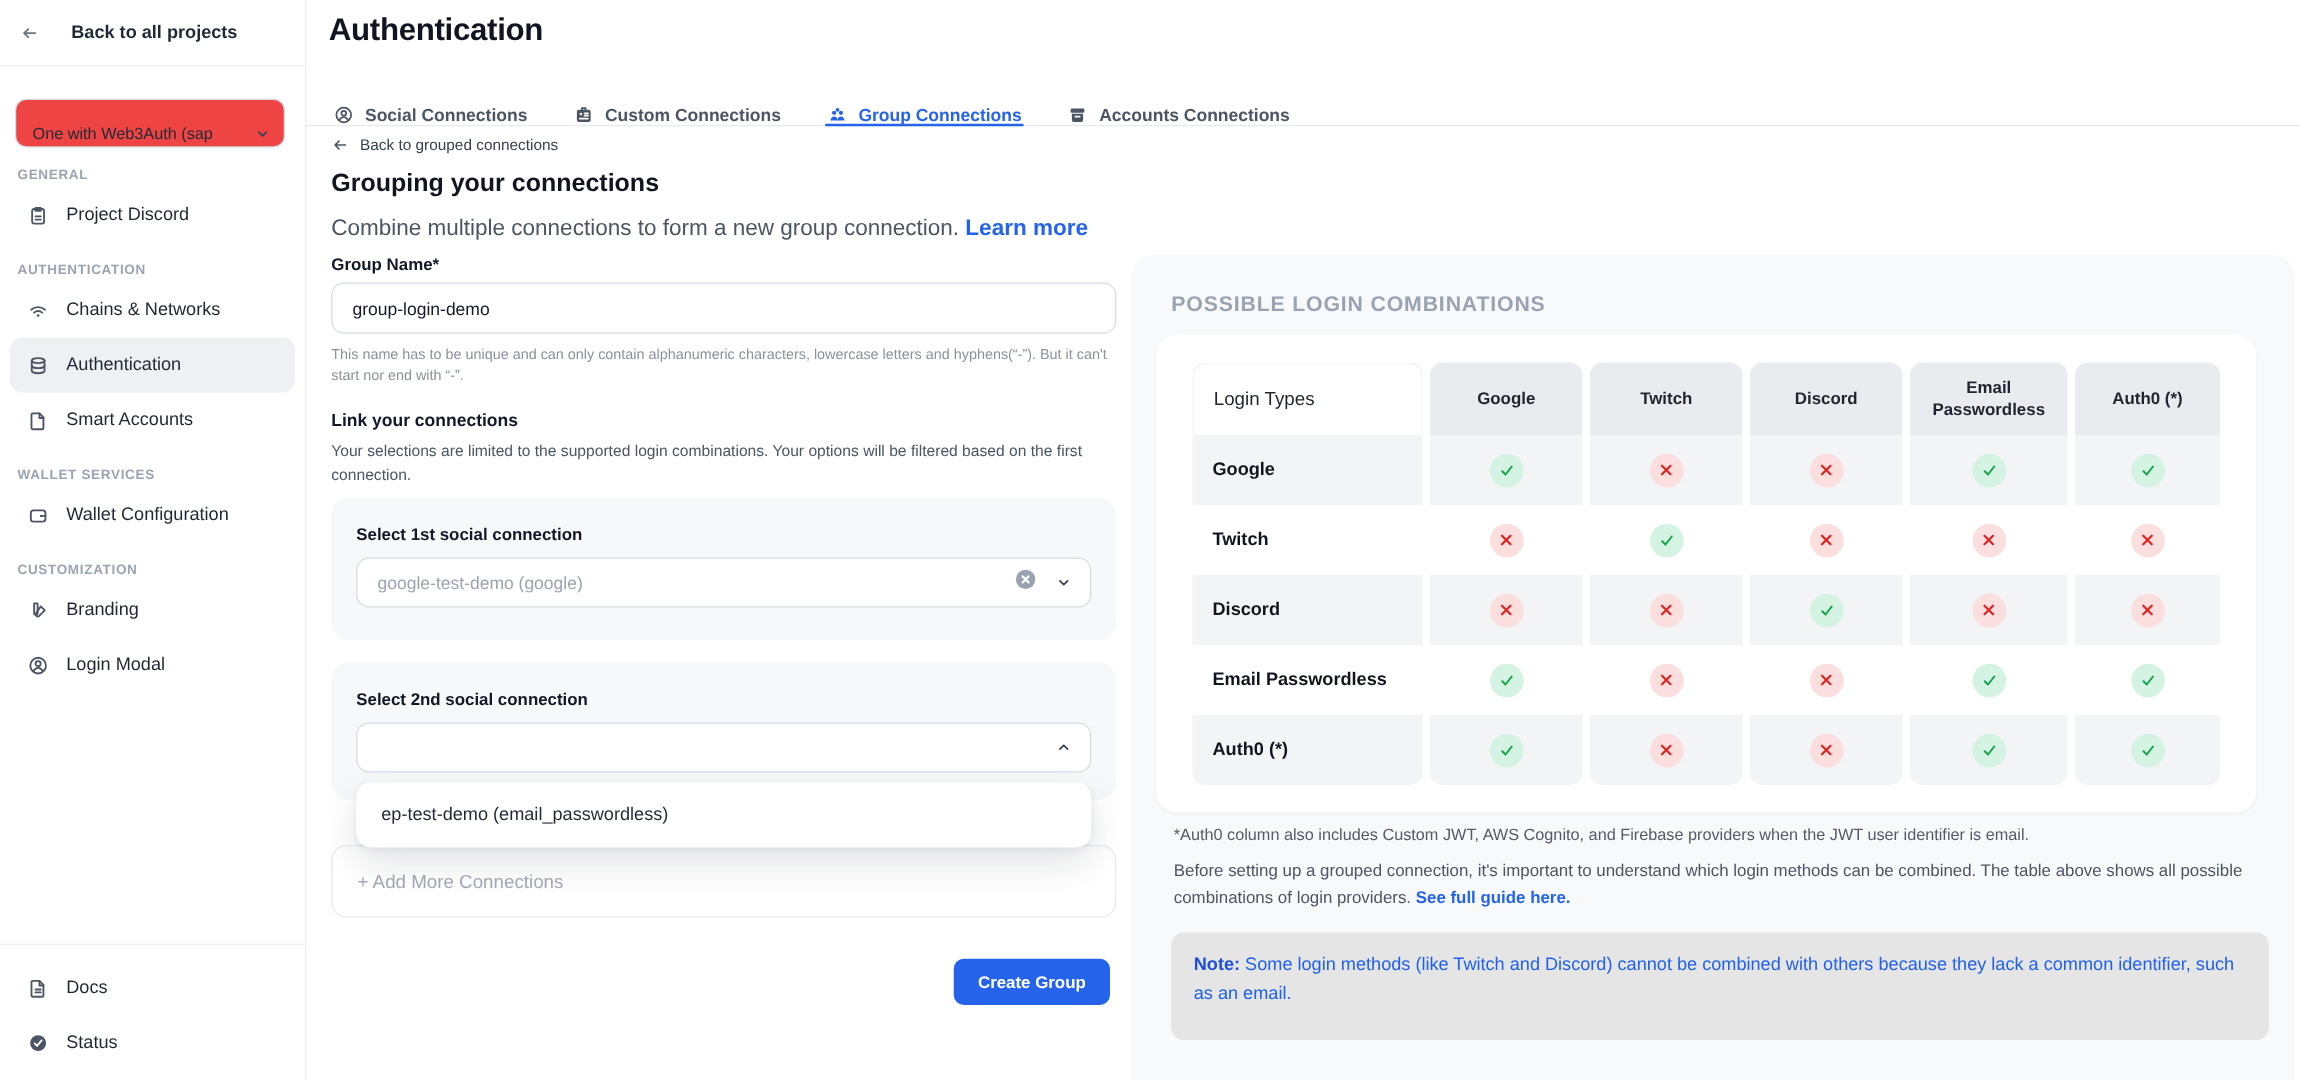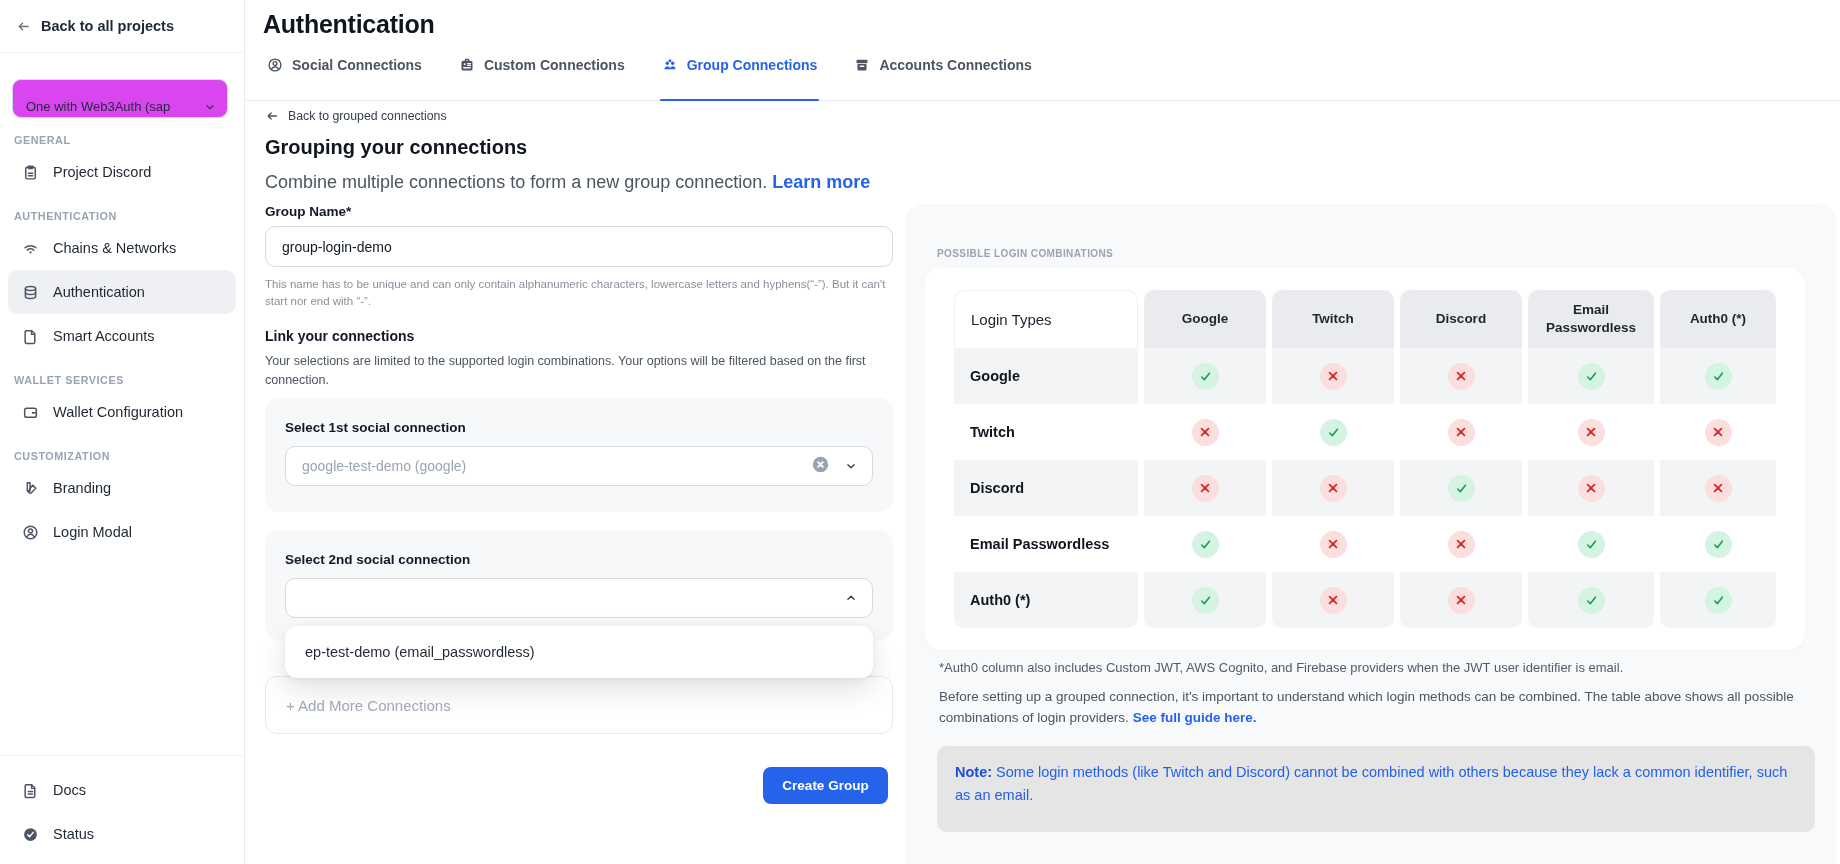--- a/index.html
+++ b/index.html
@@ -6,39 +6,39 @@
   html,body { width:1840px; height:864px; }
   body {
     position: relative; overflow: hidden; background:#ffffff;
     font-family: "Liberation Sans", "DejaVu Sans", sans-serif;
     color:#1f2937; -webkit-font-smoothing: antialiased;
   }
   .ic { flex:0 0 auto; }
 
   
   #sidebar { position:absolute; left:0; top:0; width:245px; height:864px; background:#fff; border-right:1px solid #e9ebef; }
-  #back-projects { display:flex; align-items:center; gap:10px; height:52px; padding:0 16px; font-size:14.5px; font-weight:600; color:#1f2937; cursor:pointer; }
+  #back-projects { display:flex; align-items:center; gap:26px; height:52px; padding:0 16px; font-size:14.5px; font-weight:600; color:#1f2937; cursor:pointer; }
   #back-projects .ic { color:#6b7280; }
   #sidebar-divider { border-top:1px solid #edeff2; }
-  #project-select { margin:26px 12px 0 12px; height:39px; width:216px; border:1px solid #d6dae1; border-radius:9px; background:#d946ef;
+  #project-select { margin:26px 12px 0 12px; height:39px; width:216px; border:1px solid #d6dae1; border-radius:9px; background:#ef4444;
     display:flex; align-items:center; justify-content:space-between; padding:16px 10px 0 13px; font-size:13px; color:#1f2937; cursor:pointer; }
   #project-select .val { white-space:nowrap; overflow:hidden; max-width:170px; }
   #project-select .ic { color:#374151; }
   .nav-section { margin-top:12px; }
   .nav-label { height:20px; padding-left:14px; font-size:10.8px; font-weight:700; letter-spacing:.05em; color:#9aa3b2; display:flex; align-items:center; }
   .nav-item { height:44px; margin:0 8px; padding:0 8px 0 14px; border-radius:10px; display:flex; align-items:center; gap:14px;
     font-size:14.5px; font-weight:500; color:#1e2733; cursor:pointer; }
   .nav-item .ic { color:#4b5563; }
   .nav-item.active { background:#eef0f4; }
   #sidebar-footer { position:absolute; left:0; right:0; bottom:0; border-top:1px solid #edeff2; padding:12px 0 8px 0; background:#fff; }
 
   
   #page-title { position:absolute; left:263px; top:10px; font-size:25px; font-weight:700; color:#10151f; letter-spacing:-.01em; }
   #tabbar { position:absolute; left:245px; right:0; top:57px; height:44px; border-bottom:1px solid #e7e9ee; display:flex; gap:37px; padding-left:22px; }
-  .tab { position:relative; display:flex; align-items:flex-start; gap:9px; font-size:14px; font-weight:600; color:#4b5563; cursor:pointer; }
+  .tab { position:relative; display:flex; align-items:flex-end; gap:9px; font-size:14px; font-weight:600; color:#4b5563; cursor:pointer; }
   .tab .ic { color:#4b5563; }
   .tab.active { color:#2563eb; }
   .tab.active .ic { color:#2563eb; }
   .tab.active::after { content:''; position:absolute; left:-2px; right:-2px; bottom:-1px; height:2.5px; background:#2563eb; border-radius:2px; }
 
   
   #main { position:absolute; left:245px; top:0; width:660px; height:864px; }
   #back-grouped { position:absolute; left:20px; top:109px; display:flex; align-items:center; gap:9px; font-size:12.3px; font-weight:500; color:#374151; cursor:pointer; }
   #back-grouped .ic { color:#4b5563; }
   #form-title { position:absolute; left:20px; top:136px; font-size:20px; font-weight:700; color:#10151f; }
@@ -65,21 +65,21 @@
     box-shadow:0 12px 28px rgba(16,24,40,.12), 0 2px 6px rgba(16,24,40,.06); padding:6px 0; }
   .dropdown-option { height:40px; display:flex; align-items:center; padding:0 20px; font-size:14.5px; color:#1f2937; cursor:pointer; border-radius:8px; }
 
   #add-more { position:absolute; left:20px; top:676px; width:628px; height:58px; background:#fff; border:1px solid #e7e9ee; border-radius:12px;
     display:flex; align-items:center; padding:0 20px; font-size:15px; color:#a3abb8; cursor:pointer; z-index:1; }
   #create-group { position:absolute; left:518px; top:767px; width:125px; height:37px; background:#2563eb; color:#fff; border:none;
     border-radius:8px; font-size:13.5px; font-weight:600; font-family:inherit; cursor:pointer; }
 
   
   #right-panel { position:absolute; left:905px; top:204px; width:931px; height:700px; background:#f8f9fb; border-radius:18px; }
-  #combo-heading { position:absolute; left:32px; top:44px; font-size:10px; font-weight:600; letter-spacing:.04em; color:#9aa3b2; }
+  #combo-heading { position:absolute; left:32px; top:30px; font-size:17px; font-weight:600; letter-spacing:.04em; color:#9aa3b2; }
   #combo-card { position:absolute; left:20px; top:64px; width:880px; background:#fff; border-radius:16px; padding:22px 26px;
     box-shadow:0 1px 2px rgba(16,24,40,.04); }
   #combo-table { display:grid; grid-template-columns:190px 128px 128px 128px 132px 122px; }
   .cth { margin:0 3px; height:58px; background:#e9ebee; border-radius:10px 10px 0 0; display:flex; align-items:center; justify-content:center;
     text-align:center; font-size:13.5px; font-weight:700; color:#1f2430; padding:0 8px; line-height:1.3; }
   .cth.first { background:#fff; border:1px solid #eef0f3; border-bottom:none; justify-content:flex-start; padding-left:16px; font-size:15px; font-weight:500; }
   .ctl { margin:0 3px; height:56px; display:flex; align-items:center; padding-left:16px; font-size:14.5px; font-weight:600; color:#10151f; }
   .ctc { margin:0 3px; height:56px; display:flex; align-items:center; justify-content:center; }
   .stripe { background:#f3f4f6; }
   .lastrow { border-radius:0 0 10px 10px; }

